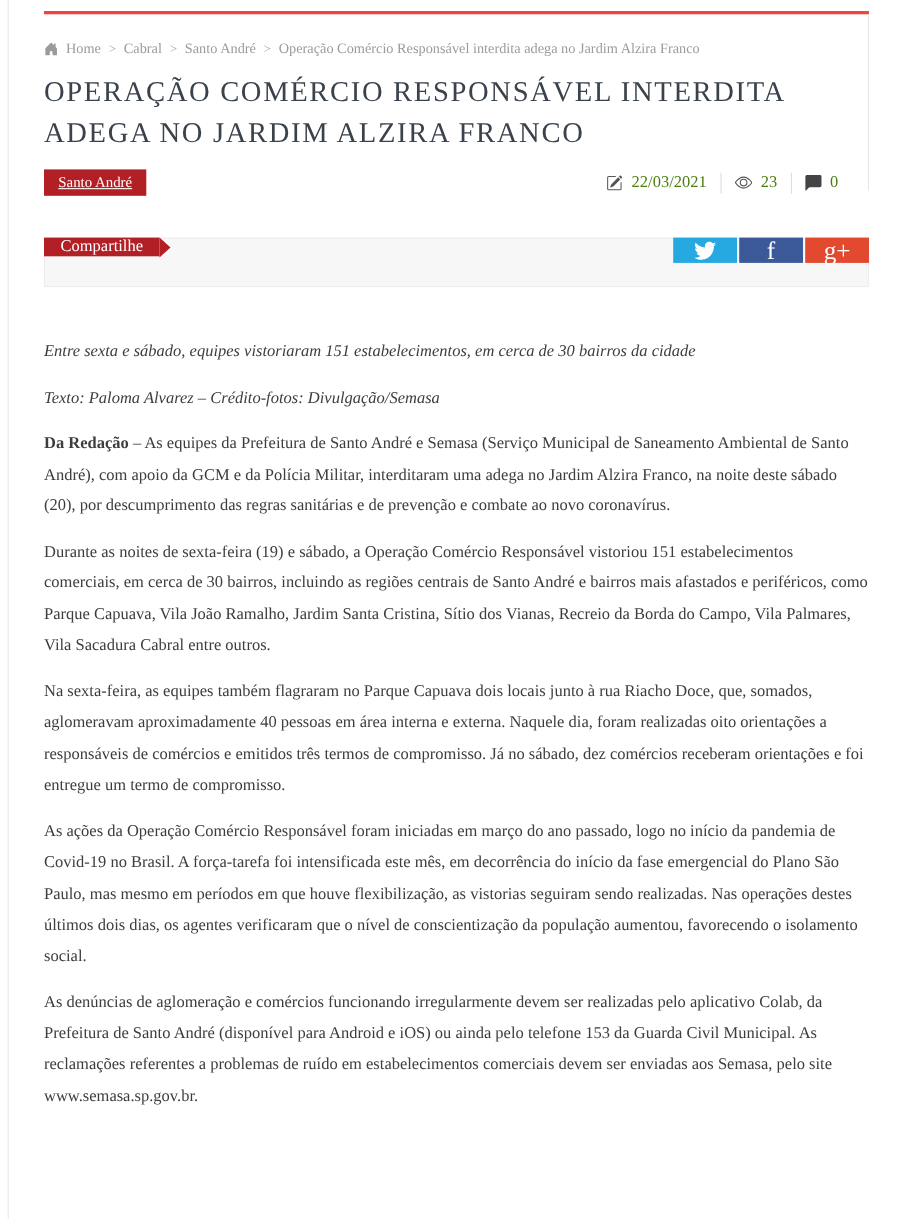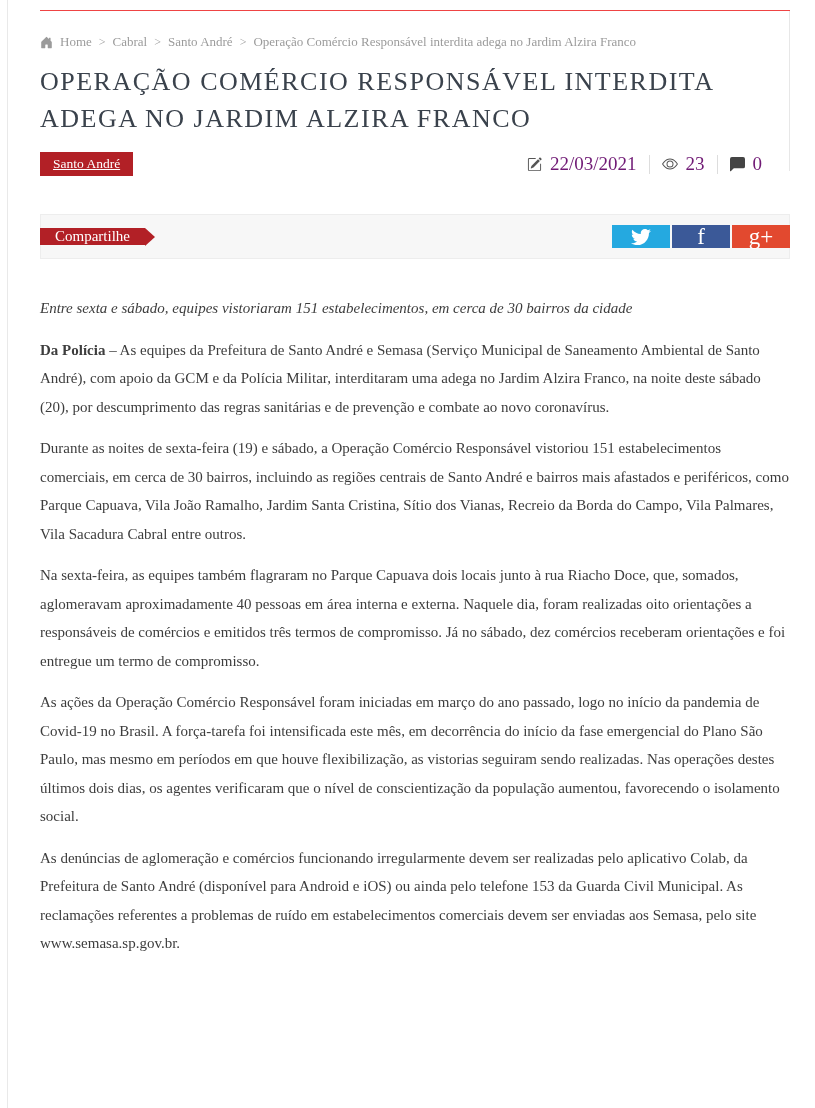--- a/index.html
+++ b/index.html
@@ -8,21 +8,21 @@
     font-family:"Liberation Serif", serif;
     position:relative; overflow:hidden;
     color:#3d3d3d;
   }
   .page-edge {
     position:absolute; left:7px; top:0; bottom:0; width:1px;
     background:#e9e9e9;
   }
   .content {
     position:absolute; left:40px; top:10px; width:750px;
-    border-top:1px solid #ef4444;
+    border-top:3px solid #ef4444;
   }
   .corner-line {
     position:absolute; right:0; top:0; width:1px; height:160px;
     background:#e7e7e7;
   }
   
   .breadcrumb {
     margin-top:23px; display:flex; align-items:center; flex-wrap:nowrap;
     font-size:13px; color:#9b9b9b; white-space:nowrap;
   }
@@ -36,29 +36,29 @@
   }
   
   .badge-row {
     margin-top:15px; display:flex; justify-content:space-between; align-items:center;
     padding-right:28px;
   }
   .cat-badge {
     background:#b22026; color:#ffffff; font-size:13.5px;
     padding:4px 13px; display:inline-block;
   }
-  .meta { display:flex; align-items:center; font-size:19px; color:#701a75; }
+  .meta { display:flex; align-items:center; font-size:15px; color:#4d7c0f; }
   .meta .m-item { display:flex; align-items:center; }
   .meta .m-item svg { margin-right:8px; }
   .meta .vsep { width:1px; height:19px; background:#ddd; margin:0 12px; }
   
   .share-bar {
     margin-top:38px; height:45px; background:#f7f7f7;
     border:1px solid #ededed; box-sizing:border-box;
-    display:flex; justify-content:space-between; align-items:center;
+    display:flex; justify-content:space-between; align-items:flex-start;
   }
   .share-label {
     position:relative; background:#b22026; color:#fff;
     width:105px; margin:-1px 0 -1px -1px;
     display:flex; align-items:center; justify-content:center;
     font-size:15px; cursor:pointer;
   }
   .share-label::after {
     content:""; position:absolute; right:-10px; top:50%; margin-top:-9px;
     border-top:9px solid transparent; border-bottom:9px solid transparent;
@@ -69,21 +69,21 @@
     width:58px; display:flex; align-items:center; justify-content:center;
     text-decoration:none; margin-left:2px;
   }
   .btn-twitter   { background:#25a9e0; }
   .btn-facebook  { background:#3b5998; }
   .btn-gplus     { background:#e2492f; }
   .social .glyph {
     color:#ffffff; font-size:23px; line-height:1; font-family:"Liberation Serif", serif;
   }
   
-  .article-body { margin-top:35px; font-size:15px; line-height:28.5px; color:#3d3d3d; }
+  .article-body { margin-top:45px; font-size:15px; line-height:28.5px; color:#3d3d3d; }
   .article-body p { margin:0 0 13px 0; }
   .article-body .italic { font-style:italic; }
   .lead-bold { font-weight:bold; }
 </style>
 </head>
 <body>
 
 <div class="page-edge"></div>
 
 <div class="content">
@@ -146,19 +146,20 @@
         <span class="glyph">f</span>
       </a>
       <a href="#" class="btn-gplus">
         <span class="glyph">g+</span>
       </a>
     </div>
   </div>
 
   <div class="article-body">
     <p class="italic">Entre sexta e sábado, equipes vistoriaram 151 estabelecimentos, em cerca de 30 bairros da cidade</p>
-    <p><span class="lead-bold">Da Polícia</span><span> – As equipes da Prefeitura de Santo André e Semasa (Serviço Municipal de Saneamento Ambiental de Santo André), com apoio da GCM e da Polícia Militar, interditaram uma adega no Jardim Alzira Franco, na noite deste sábado (20), por descumprimento das regras sanitárias e de prevenção e combate ao novo coronavírus.</span></p>
+    <p class="italic">Texto: Paloma Alvarez – Crédito-fotos: Divulgação/Semasa</p>
+    <p><span class="lead-bold">Da Redação</span><span> – As equipes da Prefeitura de Santo André e Semasa (Serviço Municipal de Saneamento Ambiental de Santo André), com apoio da GCM e da Polícia Militar, interditaram uma adega no Jardim Alzira Franco, na noite deste sábado (20), por descumprimento das regras sanitárias e de prevenção e combate ao novo coronavírus.</span></p>
     <p>Durante as noites de sexta-feira (19) e sábado, a Operação Comércio Responsável vistoriou 151 estabelecimentos comerciais, em cerca de 30 bairros, incluindo as regiões centrais de Santo André e bairros mais afastados e periféricos, como Parque Capuava, Vila João Ramalho, Jardim Santa Cristina, Sítio dos Vianas, Recreio da Borda do Campo, Vila Palmares, Vila Sacadura Cabral entre outros.</p>
     <p>Na sexta-feira, as equipes também flagraram no Parque Capuava dois locais junto à rua Riacho Doce, que, somados, aglomeravam aproximadamente 40 pessoas em área interna e externa. Naquele dia, foram realizadas oito orientações a responsáveis de comércios e emitidos três termos de compromisso. Já no sábado, dez comércios receberam orientações e foi entregue um termo de compromisso.</p>
     <p>As ações da Operação Comércio Responsável foram iniciadas em março do ano passado, logo no início da pandemia de Covid-19 no Brasil. A força-tarefa foi intensificada este mês, em decorrência do início da fase emergencial do Plano São Paulo, mas mesmo em períodos em que houve flexibilização, as vistorias seguiram sendo realizadas. Nas operações destes últimos dois dias, os agentes verificaram que o nível de conscientização da população aumentou, favorecendo o isolamento social.</p>
     <p>As denúncias de aglomeração e comércios funcionando irregularmente devem ser realizadas pelo aplicativo Colab, da Prefeitura de Santo André (disponível para Android e iOS) ou ainda pelo telefone 153 da Guarda Civil Municipal. As reclamações referentes a problemas de ruído em estabelecimentos comerciais devem ser enviadas aos Semasa, pelo site www.semasa.sp.gov.br.</p>
   </div>
 </div>
 
 </body></html>

